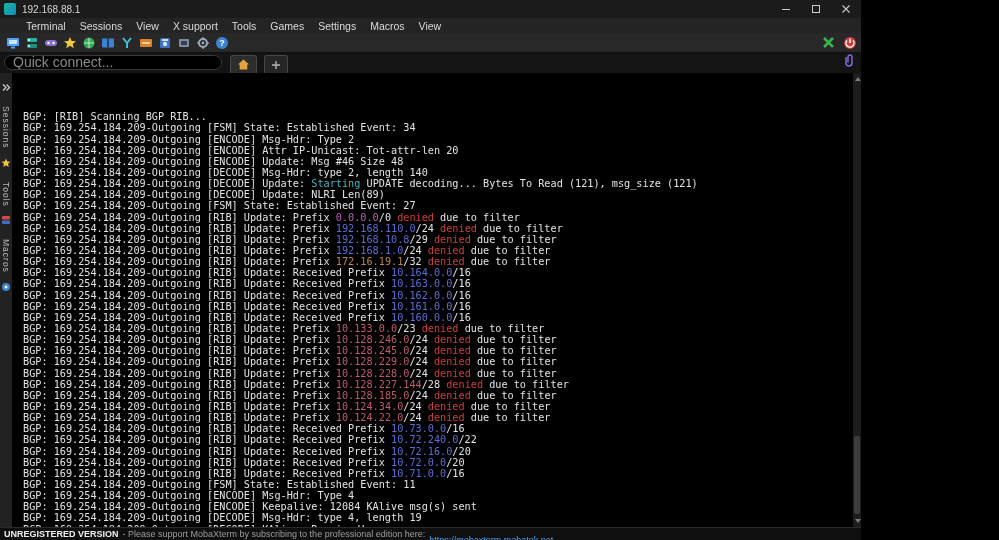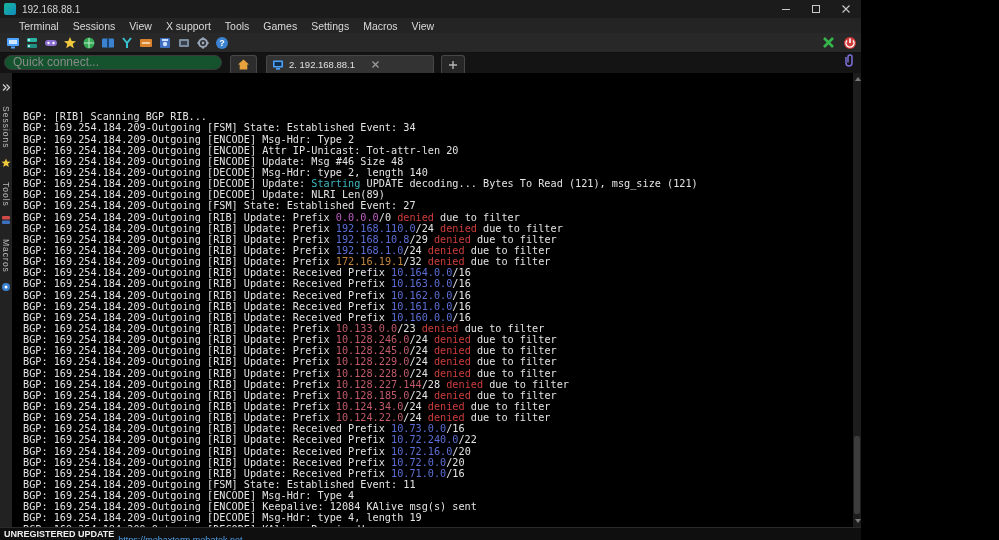--- a/index.html
+++ b/index.html
@@ -7,31 +7,31 @@
   .window{width:861px;height:540px;display:flex;flex-direction:column;background:#1b1b1b;}
 
   
   .titlebar{height:18px;background:#1b1b1b;display:flex;align-items:center;flex:0 0 auto;}
   .tb-logo{width:12px;height:12px;margin-left:4px;border-radius:2px;background:linear-gradient(135deg,#19b89a,#0f8bc0);}
   .tb-title{font-size:10px;color:#d6d6d6;margin-left:6px;}
   .spacer{flex:1;}
   .winbtn{width:30px;height:18px;display:flex;align-items:center;justify-content:center;}
 
   
-  .menubar{height:15px;background:#242424;display:flex;align-items:center;padding-left:12px;flex:0 0 auto;}
+  .menubar{height:15px;background:#242424;display:flex;align-items:center;padding-left:19px;flex:0 0 auto;}
   .menu-item{font-size:10.5px;color:#dadada;padding:0 7px;cursor:default;}
 
   
   .toolbar{height:20px;background:#282828;display:flex;align-items:center;padding-left:3px;border-bottom:1px solid #101010;flex:0 0 auto;}
   .tbtn{width:19px;height:18px;display:flex;align-items:center;justify-content:center;}
   .tbtn.right{margin-right:2px;}
 
   
   .tabrow{height:20px;background:#141414;display:flex;align-items:flex-end;flex:0 0 auto;}
-  .qc-input{width:218px;height:15px;margin:0 0 2px 4px;background:#14532d;border:1px solid #3a3a3a;border-radius:8px;color:#9a9a9a;font-size:12px;padding:0 8px;outline:none;align-self:center;}
+  .qc-input{width:218px;height:15px;margin:0 0 2px 4px;background:#000000;border:1px solid #3a3a3a;border-radius:8px;color:#9a9a9a;font-size:14px;padding:0 8px;outline:none;align-self:center;}
   .qc-input::placeholder{color:#8a8a8a;}
   .tab{height:18px;background:#2d2d2d;border:1px solid #474747;border-bottom:none;border-radius:3px 3px 0 0;display:flex;align-items:center;justify-content:center;}
   .tab-home{width:27px;margin-left:8px;}
   .tab-session{min-width:168px;margin-left:9px;padding:0 5px;justify-content:flex-start;background:#333;}
   .tab-label{font-size:9.5px;color:#e0e0e0;margin:0 16px 0 5px;white-space:nowrap;}
   .tab-new{width:24px;margin-left:7px;background:#262626;}
   .attach{margin:0 6px 3px 0;align-self:center;}
 
   
   .main{flex:1;display:flex;min-height:0;}
@@ -190,31 +190,20 @@
           <path d="M4 4.5 A4 4 0 1 0 10 4.5" stroke="#fff" stroke-width="1.4" fill="none"></path>
         </svg>
     </span>
   </div>
 
   <div class="tabrow">
     <input class="qc-input" type="text" placeholder="Quick connect..." style="">
     <div class="tab tab-home">
       <svg width="13" height="13">
           <path d="M6.5 1.5 L12 6.5 L10.3 6.5 L10.3 11.5 L2.7 11.5 L2.7 6.5 L1 6.5 Z" fill="#e8a33d"></path>
-        </svg>
-    </div>
-    <div class="tab tab-session">
-      <svg width="12" height="12">
-          <rect x="1" y="1.5" width="10" height="7" rx="1" fill="#4da3ff"></rect>
-          <rect x="2.5" y="3" width="7" height="4" fill="#10304f"></rect>
-          <rect x="4" y="9" width="4" height="1.6" fill="#4da3ff"></rect>
-        </svg>
-      <span class="tab-label">2. 192.168.88.1</span>
-      <svg width="9" height="9">
-          <path d="M1.5 1.5 L7.5 7.5 M7.5 1.5 L1.5 7.5" stroke="#9f9f9f" stroke-width="1.2"></path>
         </svg>
     </div>
     <div class="tab tab-new">
       <svg width="10" height="10">
           <path d="M5 1 V9 M1 5 H9" stroke="#b5b5b5" stroke-width="1.4"></path>
         </svg>
     </div>
     <div class="spacer"></div>
     <span class="attach">
       <svg width="12" height="13">
@@ -269,17 +258,18 @@
           <span class="tri-up"></span>
         </div>
       <div class="sb-thumb"></div>
       <div class="sb-arrow down">
           <span class="tri-down"></span>
         </div>
     </div>
   </div>
 
   <div class="statusbar">
-    <span class="version">UNREGISTERED UPDATE</span>
+    <span class="version">UNREGISTERED VERSION</span>
+    <span class="sb-text">- Please support MobaXterm by subscribing to the professional edition here:</span>
     <span class="sb-link">https://mobaxterm.mobatek.net</span>
   </div>
 
 </div>
 
 </body></html>

